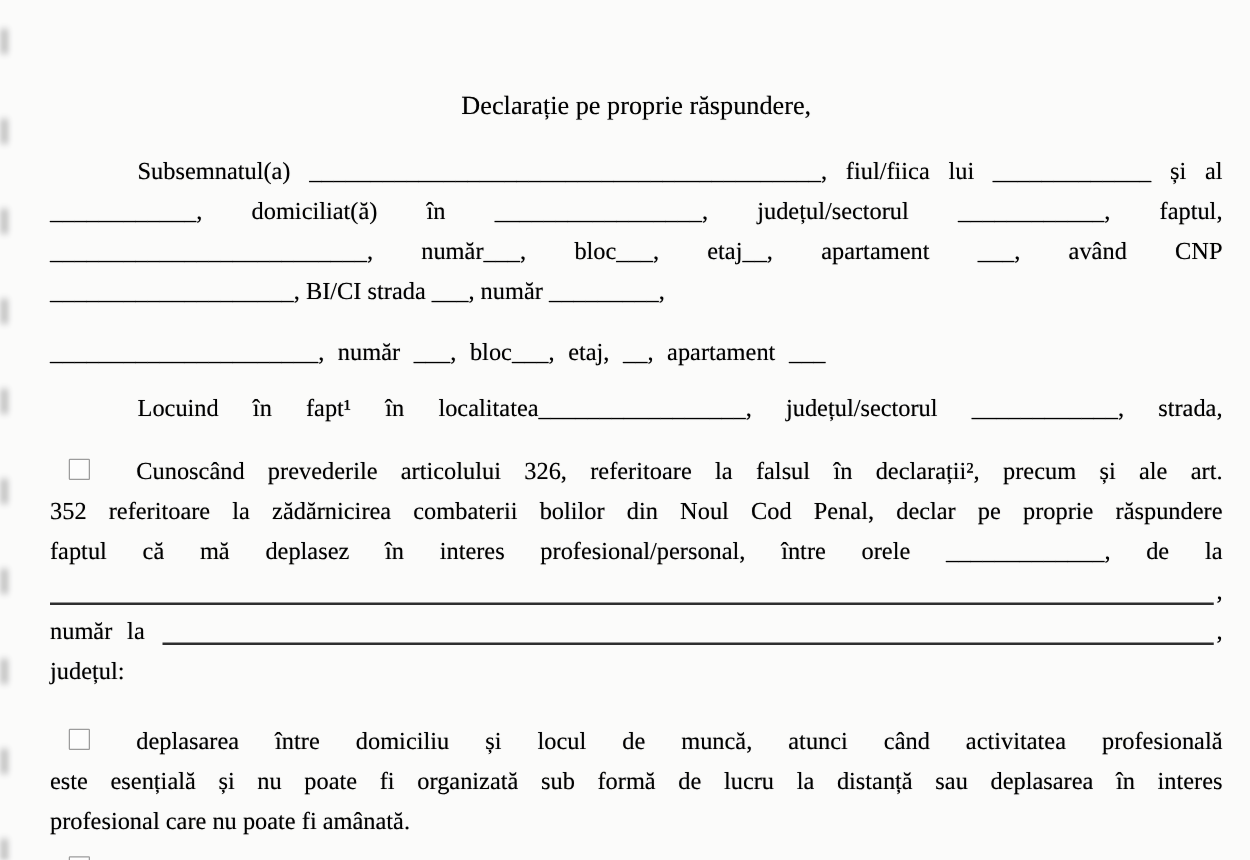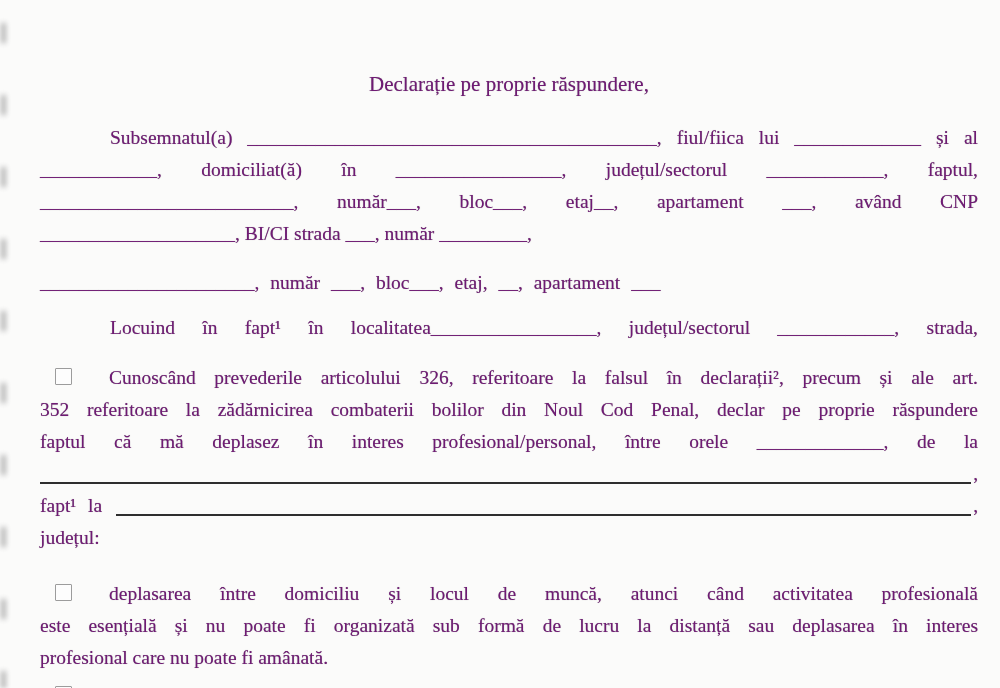--- a/index.html
+++ b/index.html
@@ -4,21 +4,21 @@
 <style>
   html,body{margin:0;padding:0;background:#e8e8e8;}
   .page{
     position:relative;
     width:1000px;height:688px;
     overflow:hidden;
     background:#fbfbfa;
     font-family:"Liberation Serif", serif;
     font-size:19.5px;
     line-height:32px;
-    color:#701a75;
+    color:#000000;
     text-shadow:0 0 0.7px rgba(45,45,45,0.55);
   }
   .edge-noise{
     position:absolute;left:0;top:0;width:7px;height:100%;
     background:repeating-linear-gradient(180deg,
       transparent 0px, transparent 20px,
       rgba(50,50,50,0.55) 26px, rgba(50,50,50,0.55) 40px,
       transparent 46px, transparent 72px);
     filter:blur(2.2px);
     opacity:.45;
@@ -77,21 +77,21 @@
 
     <div class="para p3">
       <div class="line jl"><span class="cbx"></span><span>Cunoscând prevederile articolului 326, referitoare la falsul în declarații², precum și ale art.</span></div>
       <div class="line jl">352 referitoare la zădărnicirea combaterii bolilor din Noul Cod Penal, declar pe proprie răspundere</div>
       <div class="line jl">faptul că mă deplasez în interes profesional/personal, între orele _____________, de la</div>
       <div class="line fillline">
           <span class="fill"></span>
           <span class="tail">,</span>
         </div>
       <div class="line fillline">
-          <span class="pre">fapt¹ la</span>
+          <span class="pre">număr la</span>
           <span class="fill"></span>
           <span class="tail">,</span>
         </div>
       <div class="line">județul:</div>
     </div>
 
     <div class="para p4">
       <div class="line jl"><span class="cbx"></span><span>deplasarea între domiciliu și locul de muncă, atunci când activitatea profesională</span></div>
       <div class="line jl">este esențială și nu poate fi organizată sub formă de lucru la distanță sau deplasarea în interes</div>
       <div class="line">profesional care nu poate fi amânată.</div>

